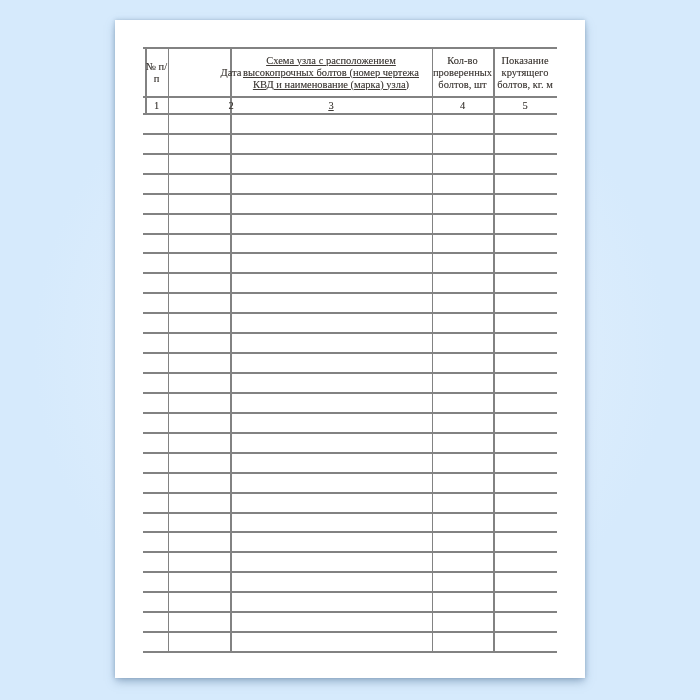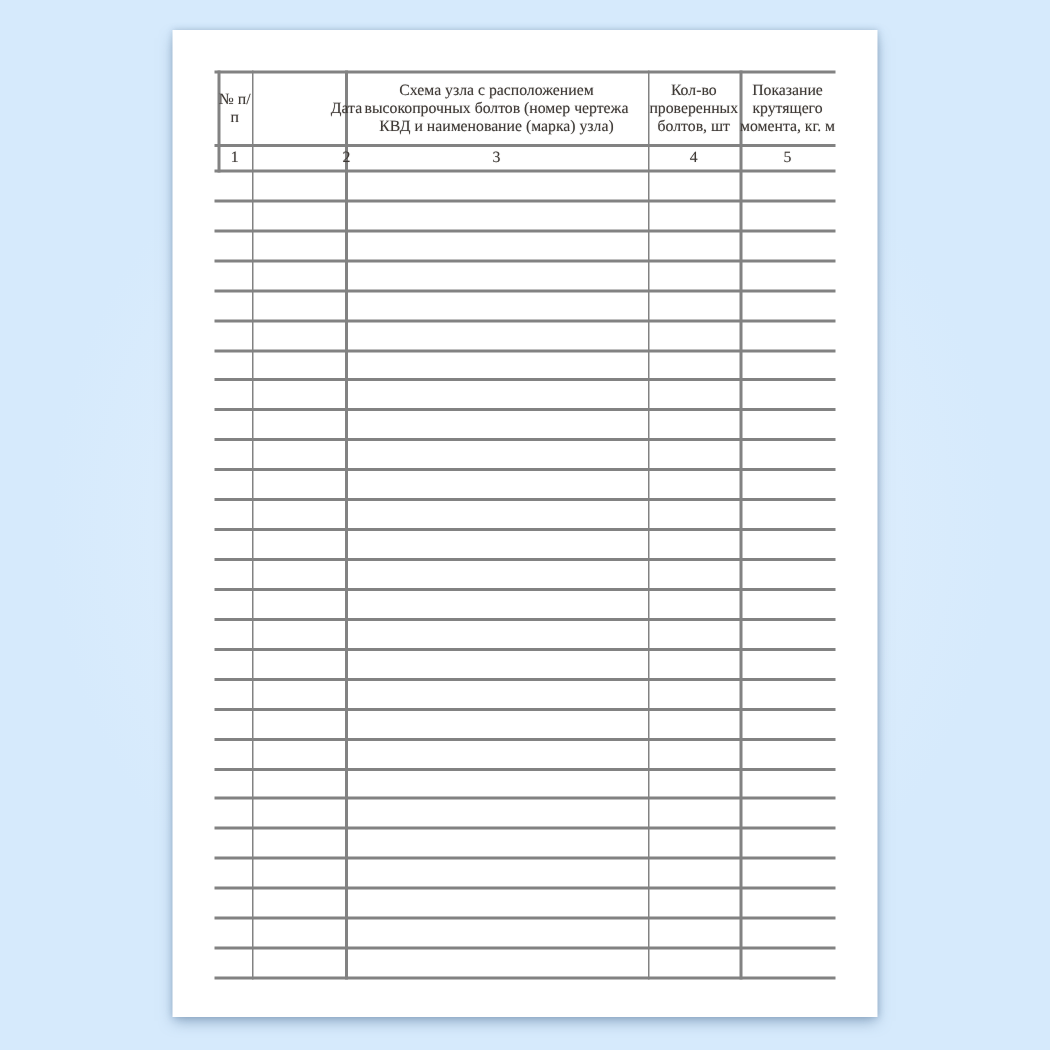--- a/index.html
+++ b/index.html
@@ -40,21 +40,21 @@
   .cell{
     position:absolute;display:flex;align-items:center;justify-content:center;
     text-align:center;color:var(--text);
     font-size:10.5px;line-height:12px;
     text-shadow:0 0 0.6px rgba(63,58,54,0.45);
   }
   .hdr{top:29px;height:47px;}
   .idx{top:78px;height:15px;font-size:10.5px;}
   .c1{left:30px;width:23px;}
   .c2{left:53px;width:62px;margin-left:32px;}
-  .c3{left:115px;width:202px;padding:0 8px;box-sizing:border-box;}
+  .c3{left:115px;width:202px;padding:0 8px;box-sizing:border-box;text-decoration:underline;}
   .c4{left:316px;width:63px;text-align:center;}
   .c5{left:378px;width:64px;}
   
   .body-grid{
     position:absolute;left:28px;top:95px;width:414px;height:538px;
     display:grid;
   }
   .body-row{border-bottom:2px solid var(--line);box-sizing:border-box;}
 </style>
 </head>
@@ -71,21 +71,21 @@
       <div class="vline v-left"></div>
       <div class="vline v-c12"></div>
       <div class="vline v-c23"></div>
       <div class="vline v-c34"></div>
       <div class="vline v-c45"></div>
 
       <div class="cell hdr c1">№ п/п</div>
       <div class="cell hdr c2">Дата</div>
       <div class="cell hdr c3">Схема узла с расположением высокопрочных болтов (номер чертежа КВД и наименование (марка) узла)</div>
       <div class="cell hdr c4">Кол-во проверенных болтов, шт</div>
-      <div class="cell hdr c5">Показание крутящего момента, кг. м</div>
+      <div class="cell hdr c5">Показание крутящего болтов, кг. м</div>
 
       <div class="cell idx c1">1</div>
       <div class="cell idx c2">2</div>
       <div class="cell idx c3">3</div>
       <div class="cell idx c4">4</div>
       <div class="cell idx c5">5</div>
 
       <div class="body-grid" style="grid-template-rows: repeat(27, 1fr);">
           <div class="body-row"></div>
           <div class="body-row"></div>

